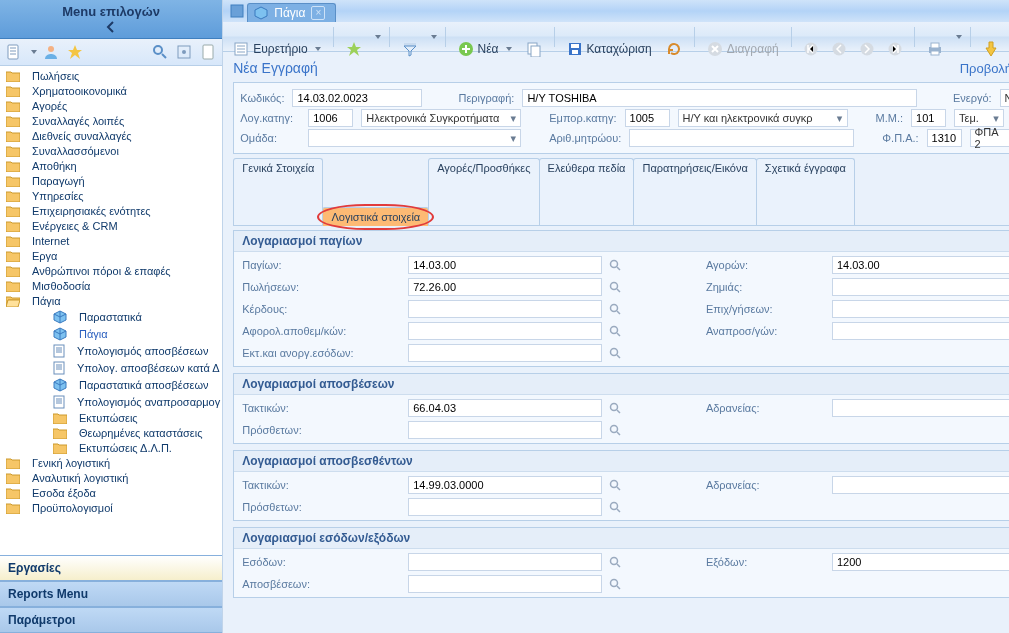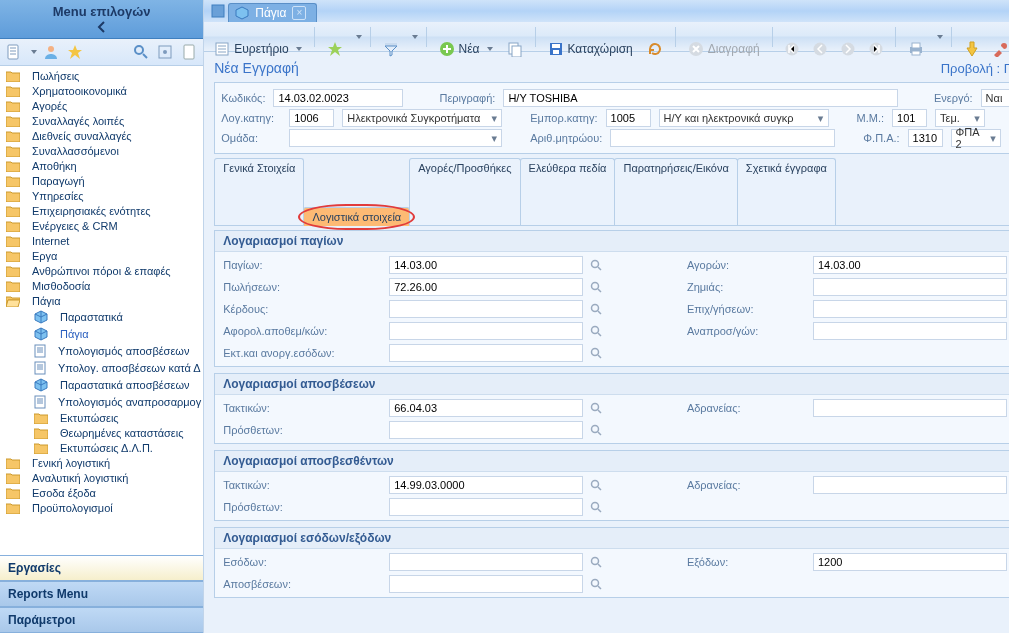--- a/index.html
+++ b/index.html
@@ -11,21 +11,21 @@
   .sb-header .chev { width: 15px; height: 15px; display:flex; align-items:center; justify-content:center; color:#1d3a66; }
   .sb-toolbar { background: linear-gradient(#e9f1fb, #d7e7fa); border-bottom: 1px solid #b7cfe8; padding: 3px 4px; display:flex; align-items:center; gap:4px; }
   .mini-btn { width:20px; height:20px; display:inline-flex; align-items:center; justify-content:center; border-radius:3px; }
   .sp { flex:1; }
   .tree { flex: 1; overflow-y: auto; overflow-x: auto; background: #fff; padding: 2px 0; }
   .tree-row { display:flex; align-items:center; gap:12px; padding: 1.5px 2px 1.5px 6px; white-space: nowrap; cursor:pointer; color:#1f3a5f; font-size:11px; }
   .tree-row.sel { color:#2a5fbf; }
   .tree-row .lbl { color:#103a6b; }
   .tree-row.sel .lbl { color:#2a5fbf; }
   .indent-0 { padding-left: 6px; }
-  .indent-1 { padding-left: 34px; }
+  .indent-1 { padding-left: 34px; margin-left: 19px; }
   .folder-icon svg, .gen-icon svg { display:block; }
   .sb-section { background: linear-gradient(#bfd9f5, #a9c8ea); border-top: 1px solid #87b0dc; border-bottom: 1px solid #87b0dc; padding: 5px 8px; font-weight: bold; color:#103a6b; font-size:12px; cursor:pointer; }
   .sb-section.active { background: linear-gradient(#fff, #f6efcc); }
 
   
   .main { flex:1; display:flex; flex-direction:column; background:#e9f1fb; }
   .titlebar { background: linear-gradient(#cfe3f9,#b3d3f7,#cfe3f9); display:flex; align-items:flex-end; padding: 0 4px; height:22px; }
   .tab { background: #7db0e4; border: 1px solid #5a8fc7; border-bottom:none; border-radius:3px 3px 0 0; color:#fff; padding:2px 10px 2px 6px; display:flex; align-items:center; gap:6px; font-size:12px; }
   .tab .close { width:14px; height:14px; display:flex; align-items:center; justify-content:center; border:1px solid #cde2f8; color:#cde2f8; font-size:10px; line-height:10px; border-radius:2px; }
   .tab .tab-ic { width:14px; height:14px; }

